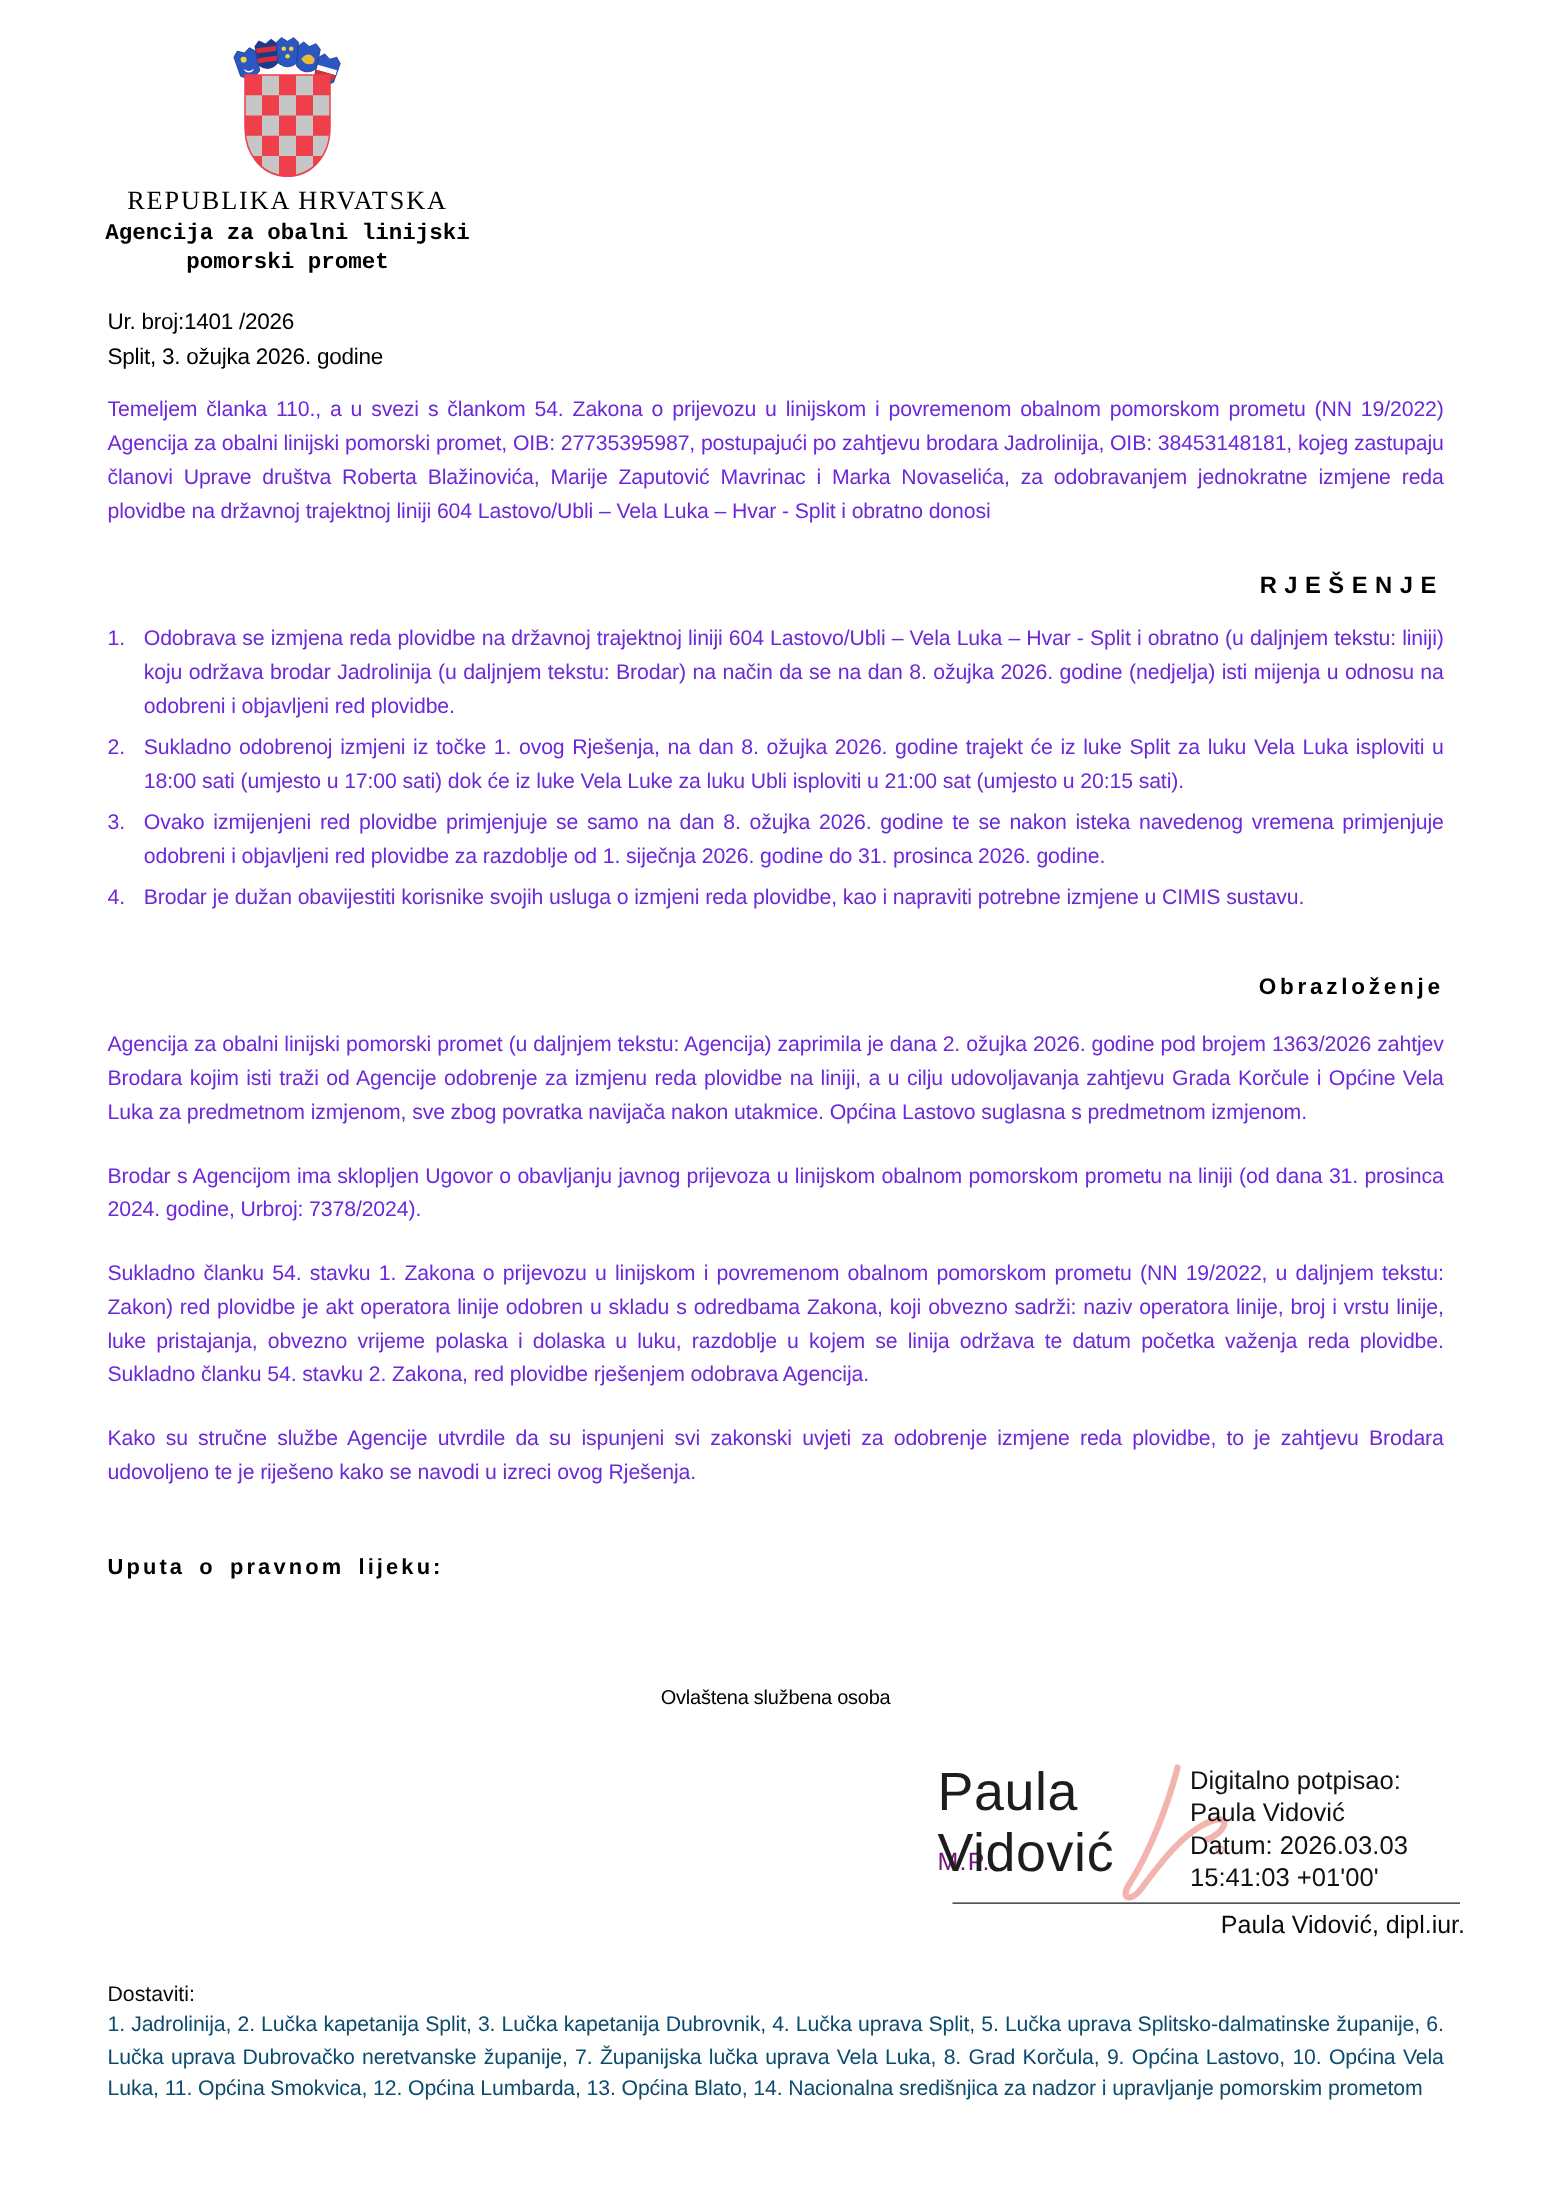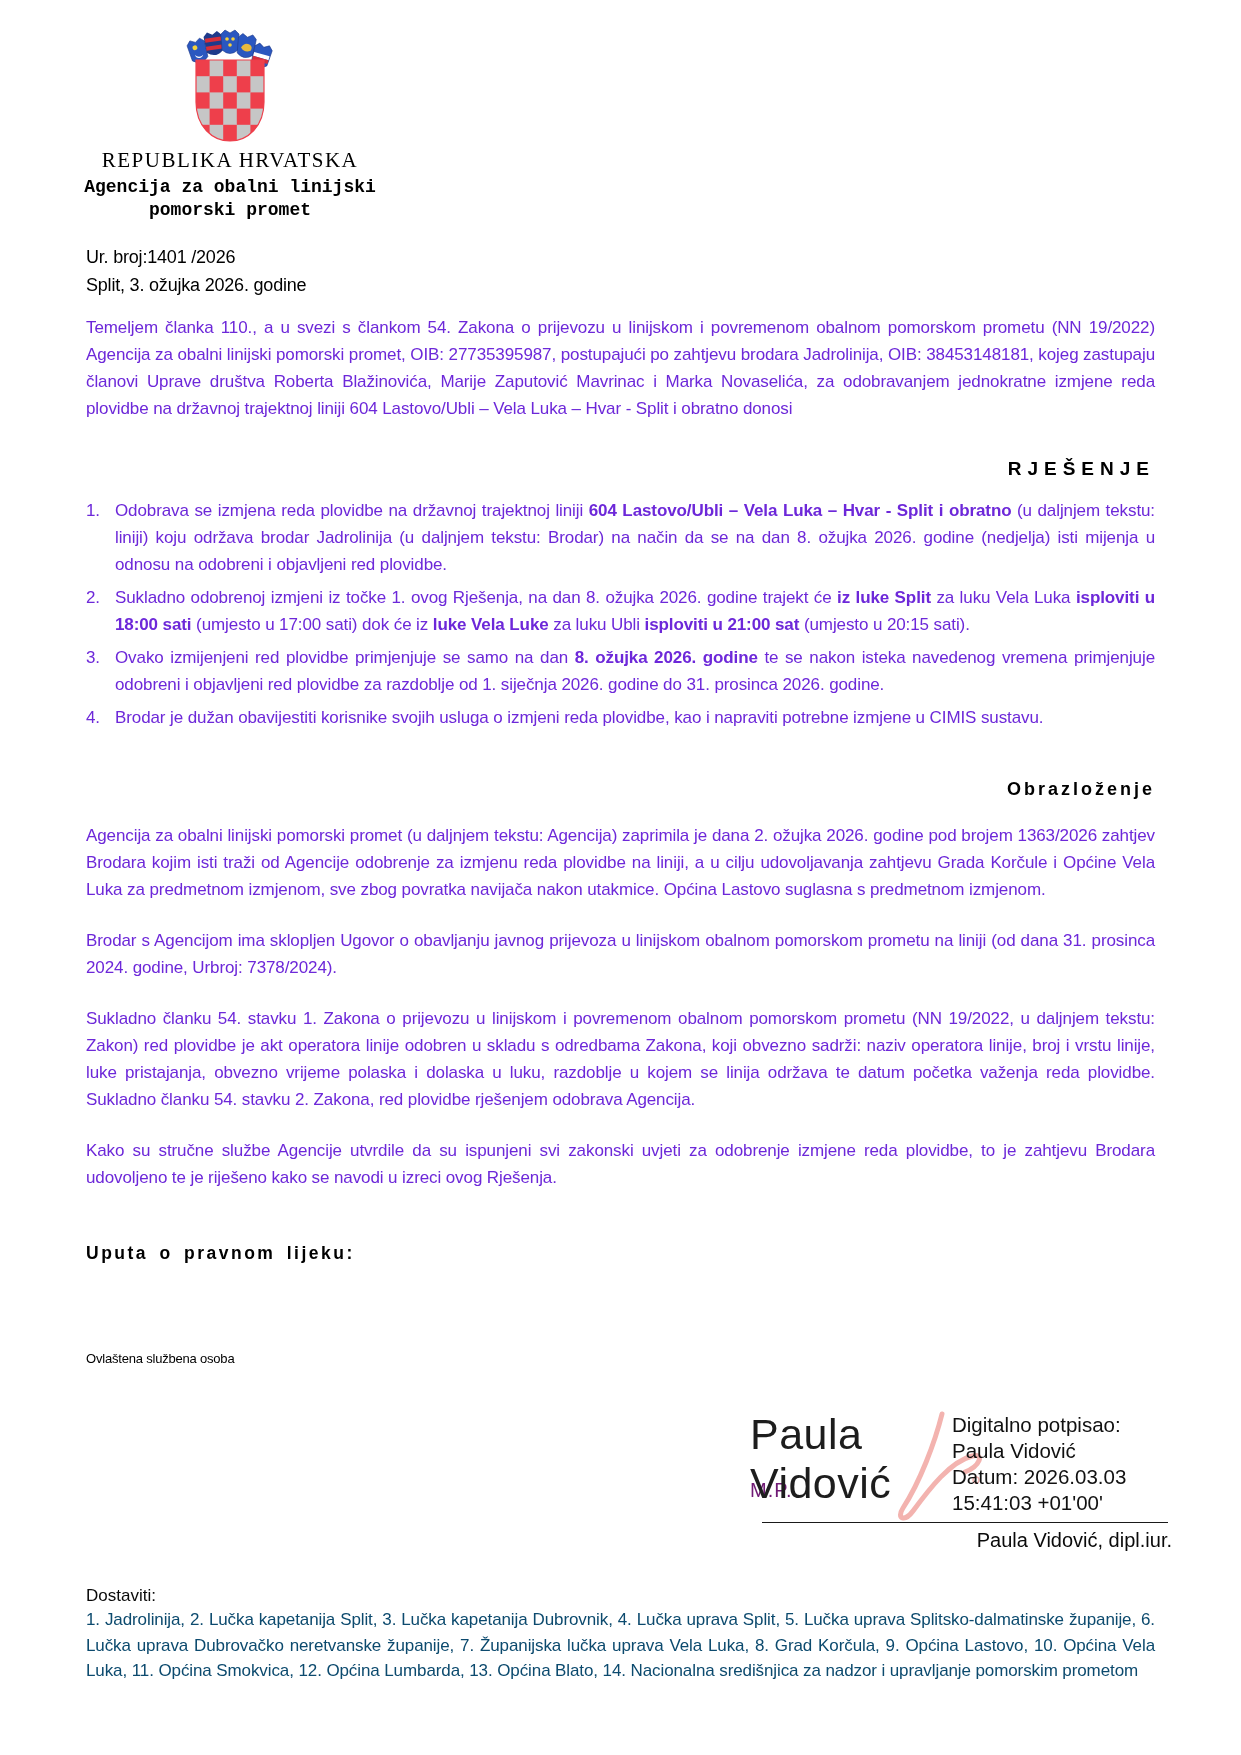--- a/index.html
+++ b/index.html
@@ -1,40 +1,40 @@
 <!DOCTYPE html>
 <html lang="hr"><head>
 <meta charset="utf-8">
 <style>
   html,body{margin:0;padding:0;background:#ffffff;}
   body{font-family:"Liberation Sans",sans-serif;color:#000;}
   #page{position:relative;width:1241px;height:1755px;background:#fff;margin:0 auto;overflow:hidden;}
   .abs{position:absolute;}
   .body-text{font-size:17px;line-height:27px;text-align:justify;color:#6d28d9;letter-spacing:-0.1px;}
-  .b{font-weight:bold;}
+  .b{font-weight:normal;}
   
   .hdr{left:70px;top:26px;width:320px;text-align:center;}
   .coat{display:block;margin:0 auto;}
   .country{font-family:"Liberation Serif",serif;font-size:21px;letter-spacing:1.5px;margin-top:4px;white-space:nowrap;}
   .agency{font-weight:bold;font-size:18px;line-height:23px;margin-top:3px;font-family:Liberation Mono, monospace;}
   .refblock{left:86px;top:243px;font-weight:normal;font-size:18px;line-height:28px;letter-spacing:-0.2px;}
   
   .h-center{width:1069px;left:86px;text-align:right;font-weight:bold;}
   .title-rjesenje{top:458px;font-size:19px;letter-spacing:6px;}
   .title-obrazlozenje{top:779px;font-size:18px;letter-spacing:3px;}
   .uputa{left:86px;top:1243px;font-weight:bold;font-size:17.5px;letter-spacing:2.5px;word-spacing:4px;}
   
   .items{left:86px;top:497px;width:1069px;}
   .oli{display:flex;margin-bottom:6px;}
   .oli .num{flex:none;width:29px;font-size:17px;line-height:27px;}
   .oli .itext{flex:1;}
   .expl{left:86px;top:822px;width:1069px;}
   .expl p{margin:0 0 24px 0;}
   
-  .right-col{left:86px;top:1346px;width:1069px;text-align:left;font-size:13px;line-height:25px;letter-spacing:-0.2px;}
+  .right-col{left:86px;top:1346px;width:1069px;text-align:center;font-size:16px;line-height:25px;letter-spacing:-0.2px;}
   .signame{left:750px;top:1410px;font-size:43px;line-height:49px;color:#1d1d1d;z-index:2;letter-spacing:0.5px;}
   .mp{left:750px;top:1479px;font-size:20px;color:#701a75;z-index:1;letter-spacing:1px;}
   .digital{left:952px;top:1412px;font-size:20.5px;line-height:26px;color:#111;z-index:2;}
   .flourish{left:886px;top:1410px;z-index:0;}
   .sigline{left:762px;top:1522px;width:406px;border-top:1.6px solid #1a1a1a;height:0;}
   .signer{left:700px;top:1529px;width:472px;text-align:right;font-size:20px;color:#0a0a0a;}
   
   .dost-label{left:86px;top:1583px;font-size:17px;line-height:25px;color:#0a0a0a;}
   .dost-text{left:86px;top:1607px;width:1069px;font-size:17px;line-height:25.5px;text-align:justify;color:#0c4a6e;letter-spacing:-0.1px;}
 </style>

